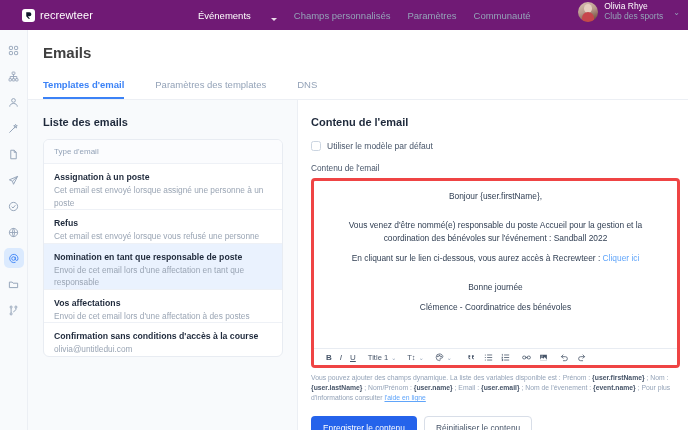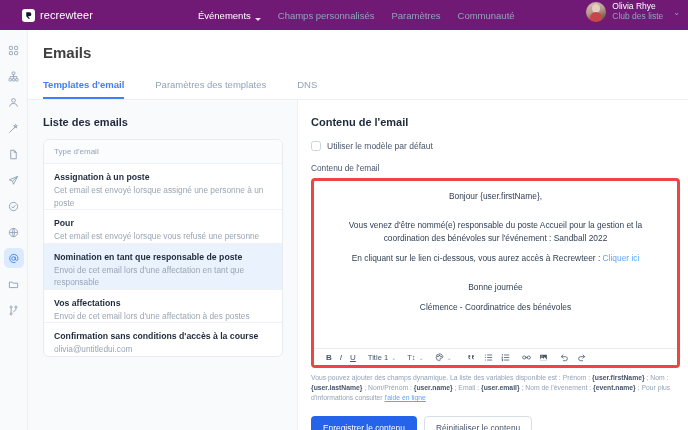--- a/index.html
+++ b/index.html
@@ -20,21 +20,21 @@
   .brand { display: flex; align-items: center; gap: 5px; margin-left: 12px; }
   .brand-mark {
     width: 13px; height: 13px; border-radius: 3px; background: #fff;
     display: flex; align-items: center; justify-content: center;
     color: #0f172a; font-size: 9px; font-weight: bold; line-height: 1;
   }
   .brand-text { font-size: 11px; letter-spacing: .1px; color: #fff; }
 
   .topnav { display: flex; align-items: center; gap: 17px; margin-left: 105px; }
   .topnav-item {
-    font-size: 9.5px; color: #94a3b8; display: flex; align-items: flex-end; gap: 4px;
+    font-size: 9.5px; color: #94a3b8; display: flex; align-items: flex-end; gap: 20px;
     cursor: pointer; white-space: nowrap;
   }
   .topnav-item.active { color: #ffffff; }
   .caret {
     width: 0; height: 0; border-left: 3px solid transparent;
     border-right: 3px solid transparent; border-top: 3.5px solid currentColor;
     opacity: .85;
   }
 
   .user-area {
@@ -199,21 +199,21 @@
       </div>
       <div class="topnav-item">
         <span>Communauté</span>
       </div>
     </div>
 
     <div class="user-area">
       <div class="avatar"></div>
       <div class="user-lines">
         <span class="user-name">Olivia Rhye</span>
-        <span class="user-org">Club des liste</span>
+        <span class="user-org">Club des sports</span>
       </div>
       <span class="user-caret">⌄</span>
     </div>
   </div>
 
   <div class="rail">
     <div class="rail-item">
       <span>
         <svg viewBox="0 0 16 16" fill="none" stroke="currentColor" stroke-width="1.4">
           <rect x="2" y="2" width="4.5" height="4.5" rx="1"></rect>
@@ -322,21 +322,21 @@
         <div class="section-title">Liste des emails</div>
 
         <div class="email-list">
           <div class="list-head">Type d'email</div>
 
           <div class="list-item">
             <div class="li-title">Assignation à un poste</div>
             <div class="li-sub">Cet email est envoyé lorsque assigné une personne à un poste</div>
           </div>
           <div class="list-item">
-            <div class="li-title">Pour</div>
+            <div class="li-title">Refus</div>
             <div class="li-sub">Cet email est envoyé lorsque vous refusé une personne</div>
           </div>
           <div class="list-item selected">
             <div class="li-title">Nomination en tant que responsable de poste</div>
             <div class="li-sub">Envoi de cet email lors d'une affectation en tant que responsable</div>
           </div>
           <div class="list-item">
             <div class="li-title">Vos affectations</div>
             <div class="li-sub">Envoi de cet email lors d'une affectation à des postes</div>
           </div>

